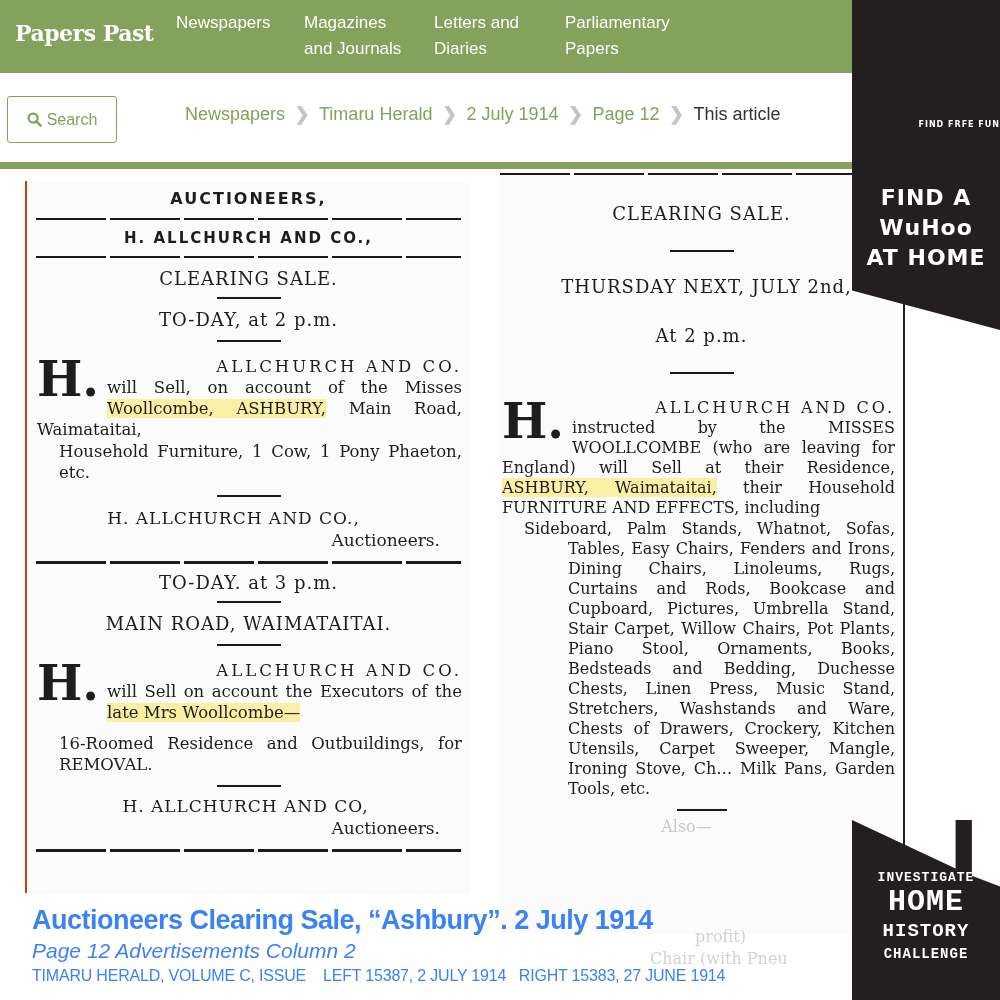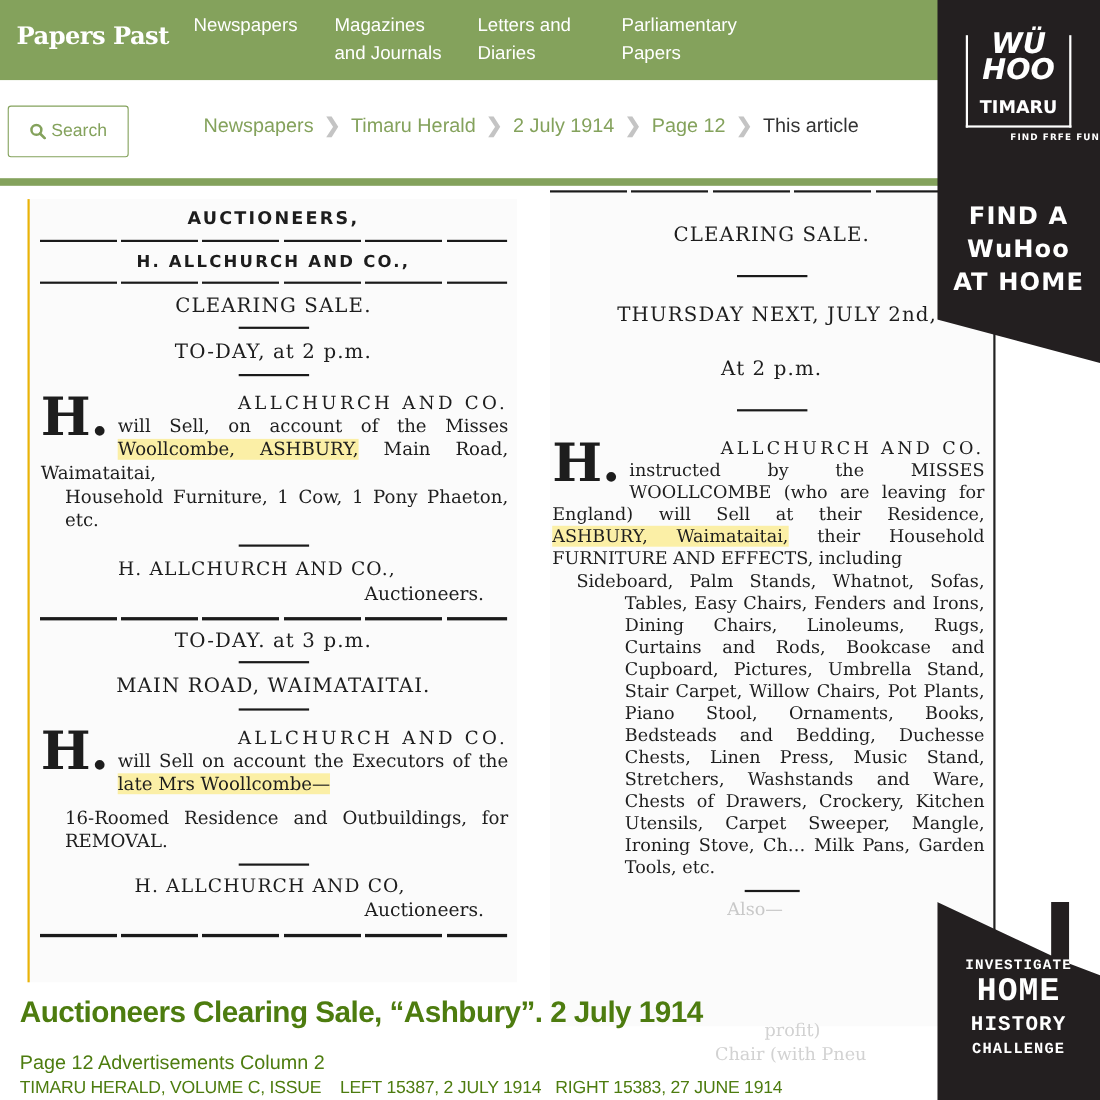--- a/index.html
+++ b/index.html
@@ -17,37 +17,37 @@
   .search-btn svg { width: 15px; height: 15px; }
   .breadcrumb { position: absolute; left: 185px; top: 30px; display: flex; align-items: center; font-size: 18px; }
   .crumb { color: #84a25c; cursor: pointer; }
   .crumb.current { color: #333333; cursor: default; }
   .sep { display: inline-block; width: 34px; text-align: center; color: #c4c4c4; font-weight: bold; font-size: 18px; }
   .greenline { position: absolute; left: 0; top: 162px; width: 1000px; height: 7px; background: #84a25c; }
 
   
   .content { position: absolute; left: 0; top: 169px; width: 1000px; height: 831px; background: #ffffff; }
   .clip { position: absolute; background: #fbfbfb; font-family: "DejaVu Serif", serif; color: #1d1d1d; }
-  .clip-left { left: 25px; top: 12px; width: 445px; height: 712px; border-left: 2px solid #eab308; }
+  .clip-left { left: 25px; top: 12px; width: 445px; height: 712px; border-left: 2px solid #c2410c; }
   .clip-right { left: 500px; top: 4px; width: 405px; height: 760px; border-right: 2px solid #222; }
 
   .rule { height: 3px; background: #1a1a1a; margin: 0 auto; }
   .rule.full { width: 96%; height: 2px; background: repeating-linear-gradient(90deg,#1a1a1a 0 70px,#fbfbfb 70px 74px); }
   .rule.short { width: 64px; height: 2px; }
   .center { text-align: center; }
   .hd-sans { font-family: "DejaVu Sans", sans-serif; font-weight: bold; letter-spacing: 2px; font-size: 16px; }
   .hd-serif { font-size: 18px; letter-spacing: 1px; }
   .body-text { font-size: 16.5px; line-height: 21px; text-align: justify; }
   .dropcap { float: left; font-size: 48px; line-height: 42px; font-weight: bold; margin-right: 8px; margin-top: 2px; font-family: "DejaVu Serif", serif; }
   .hl { background: #fbefa6; }
   .sig { text-align: right; font-size: 17px; line-height: 22px; }
 
-  .caption { position: absolute; left: 18px; top: 905px; color: #4d7c0f; font-family: "Liberation Sans", sans-serif; }
+  .caption { position: absolute; left: 32px; top: 905px; color: #3b82f6; font-family: "Liberation Sans", sans-serif; }
   .cap-title { font-size: 27px; font-weight: bold; letter-spacing: -0.5px; }
-  .cap-sub { font-size: 18px; margin-top: 20px; }
+  .cap-sub { font-size: 21px; margin-top: 3px; font-style: italic; }
   .cap-src { font-size: 16px; margin-top: 4px; letter-spacing: -0.2px; }
 
   
   .wuhoo-top { position: absolute; left: 852px; top: 0; width: 148px; height: 330px; background: #231f20; clip-path: polygon(0 0,100% 0,100% 100%,0 88%); }
   .logo-box { position: absolute; left: 26px; top: 32px; width: 96px; height: 84px; border-left: 2px solid #fff; border-right: 2px solid #fff; border-bottom: 2px solid #fff; }
   .logo-wu { position: absolute; left: 0; right: 0; top: -4px; text-align: center; color: #fff; font-family: "DejaVu Sans", sans-serif; font-weight: bold; font-style: italic; font-size: 26px; line-height: 24px; }
   .logo-timaru { position: absolute; left: 0; right: 0; top: 56px; text-align: center; color: #fff; font-family: "DejaVu Sans", sans-serif; font-weight: bold; font-size: 16px; }
   .logo-tag { position: absolute; left: 0; width: 148px; top: 120px; text-align: right; color: #fff; font-family: "DejaVu Sans", sans-serif; font-weight: bold; font-size: 8px; letter-spacing: 1px; }
   .find-text { position: absolute; left: 0; width: 148px; top: 183px; text-align: center; color: #fff; font-family: "DejaVu Sans", sans-serif; font-weight: bold; font-size: 22px; line-height: 30px; letter-spacing: 1px; }
 
@@ -161,27 +161,20 @@
   <div style="position:absolute;left:650px;top:780px;color:#d2d2d2;font-family:'DejaVu Serif',serif;font-size:16px">Chair (with Pneu</div>
 </div>
 
 <div class="caption">
   <div class="cap-title">Auctioneers Clearing Sale, “Ashbury”. 2 July 1914</div>
   <div class="cap-sub">Page 12 Advertisements Column 2</div>
   <div class="cap-src" style="white-space:pre">TIMARU HERALD, VOLUME C, ISSUE    LEFT 15387, 2 JULY 1914   RIGHT 15383, 27 JUNE 1914</div>
 </div>
 
 <div class="wuhoo-top">
-  <div class="logo-box">
-    <div class="logo-wu">
-      <div>WÜ</div>
-      <div>HOO</div>
-    </div>
-    <div class="logo-timaru">TIMARU</div>
-  </div>
   <div class="logo-tag">FIND FRFE FUN</div>
   <div class="find-text">
     <div>FIND A</div>
     <div>WuHoo</div>
     <div>AT HOME</div>
   </div>
 </div>
 
 <div class="house">
   <div class="house-text">

